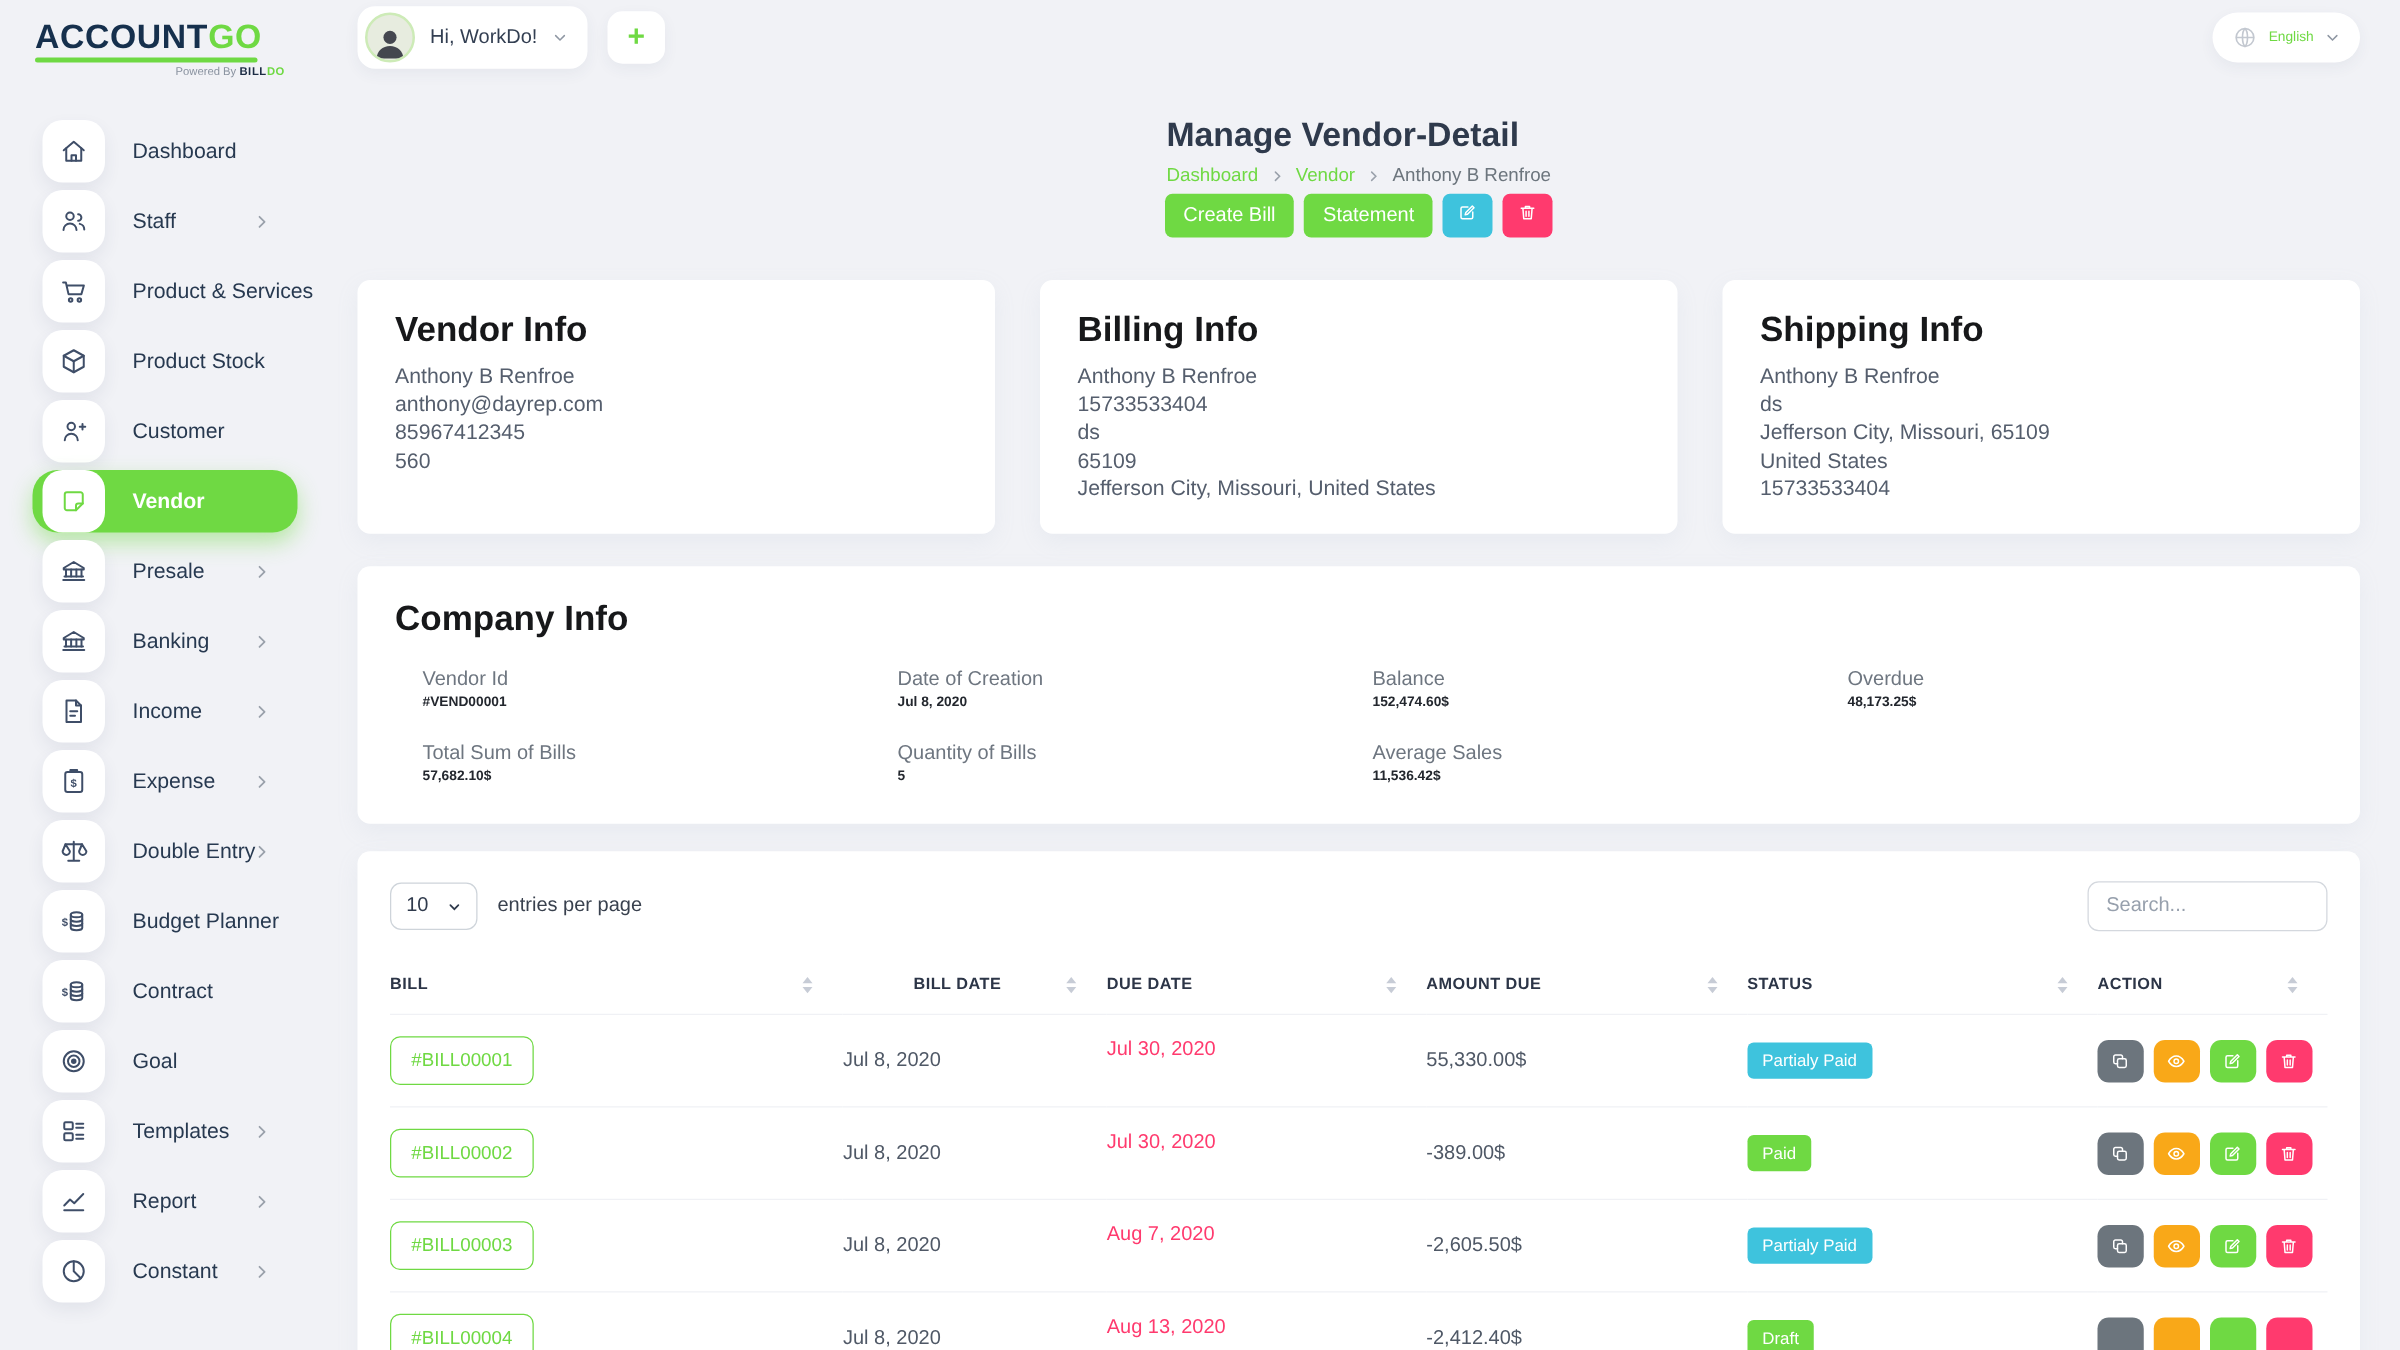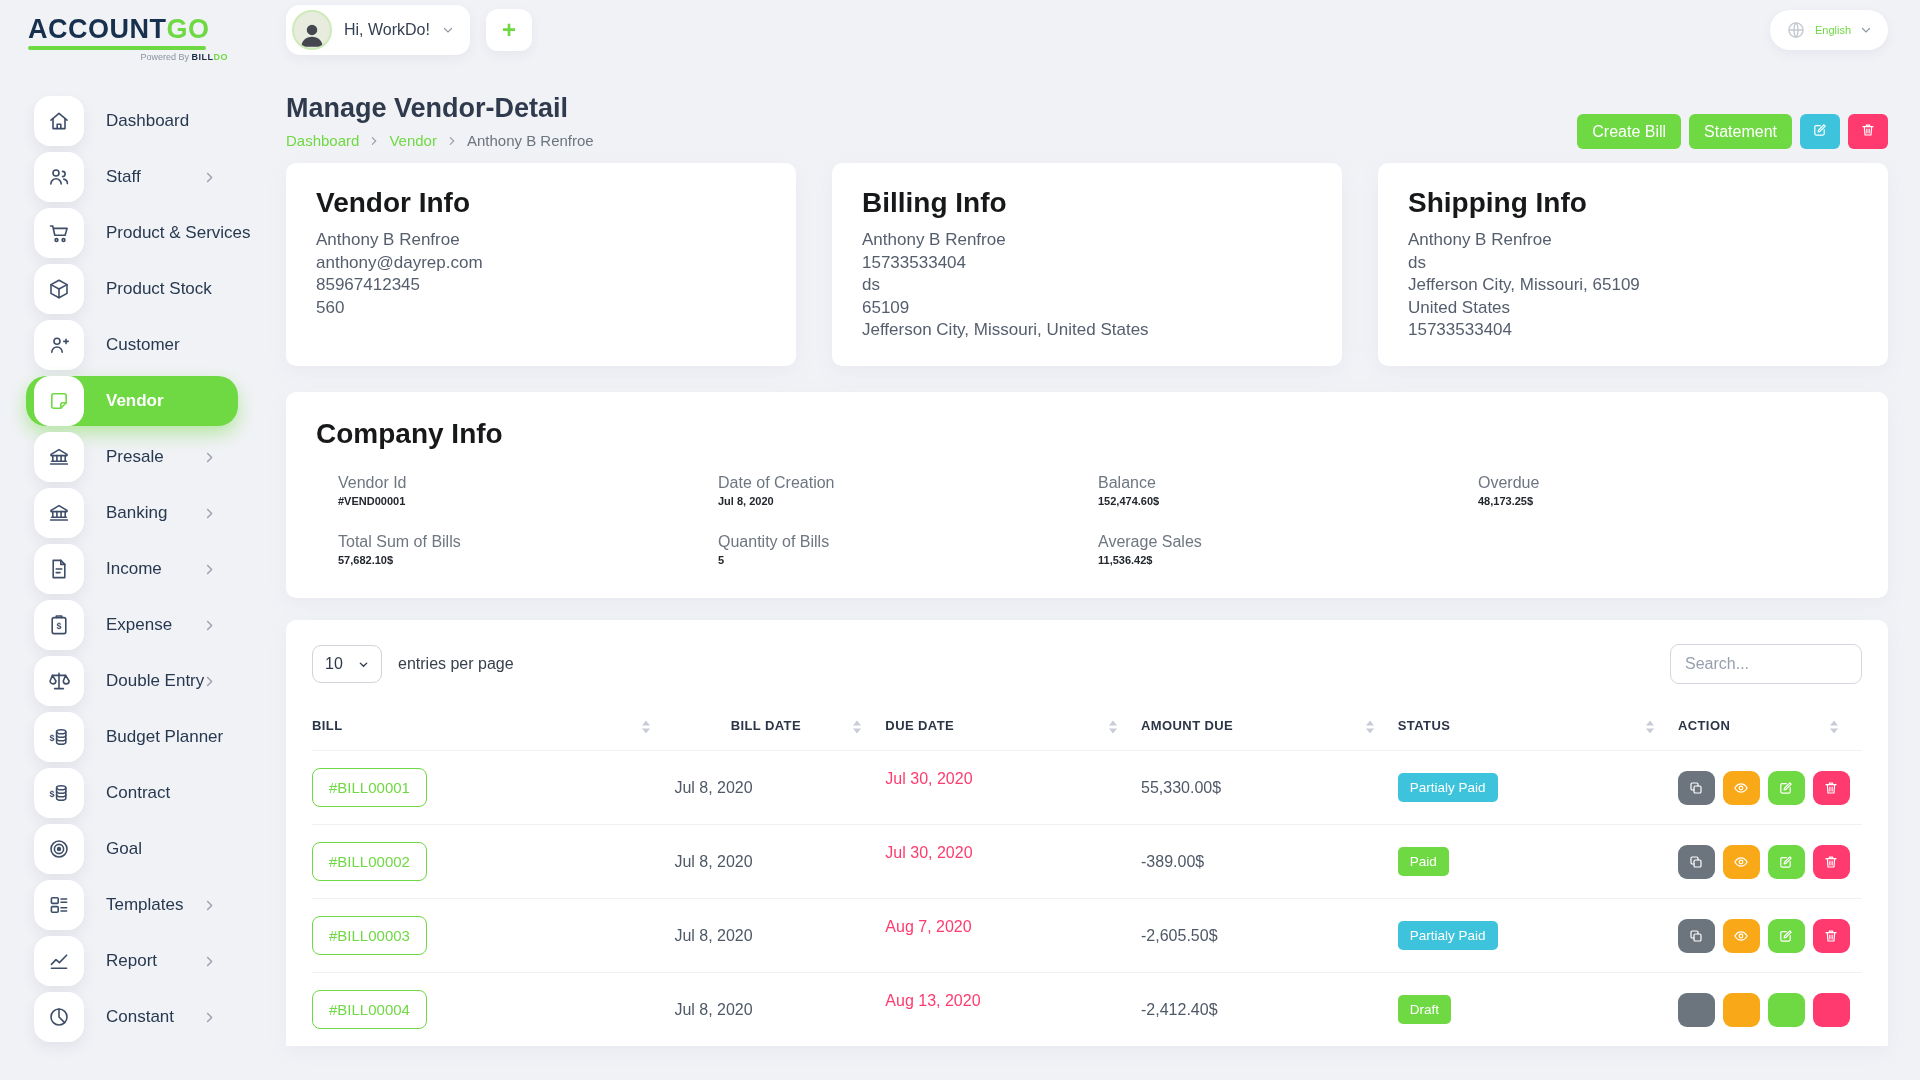--- a/index.html
+++ b/index.html
@@ -42,36 +42,36 @@
   .avatar svg { width:30px; height:30px; }
   .user-pill .greet { font-size:16px; color:#333f52; }
   .caret { color:#8f97a3; display:flex; }
   .caret svg { width:12px; height:12px; }
   .add-btn { width:46px; height:42px; background:#fff; border:none; border-radius:12px; box-shadow:0 4px 12px rgba(52,67,98,.06); color:#6fd943; font-size:24px; font-weight:700; cursor:pointer; line-height:1; }
   .lang-pill { display:flex; align-items:center; gap:9px; background:#fff; border-radius:22px; padding:10px 16px; box-shadow:0 4px 12px rgba(52,67,98,.06); cursor:pointer; }
   .lang-pill .globe { color:#c3c8d0; display:flex; }
   .lang-pill .globe svg { width:20px; height:20px; }
   .lang-pill .lang-label { font-size:11px; color:#6fd943; }
   
-  .title-row { display:flex; align-items:flex-end; justify-content:space-between; margin-top:38px; }
+  .title-row { display:flex; align-items:center; justify-content:space-between; margin-top:38px;flex-direction:column; }
   .page-title { font-size:27px; font-weight:700; color:#2f3a4c; }
   .breadcrumb { display:flex; align-items:center; gap:10px; margin-top:8px; font-size:15px; }
   .breadcrumb a { color:#6fd943; text-decoration:none; cursor:pointer; }
   .breadcrumb .bc-sep { color:#9aa1ab; display:flex; }
   .breadcrumb .bc-sep svg { width:10px; height:10px; }
   .breadcrumb .bc-current { color:#6c757d; }
   .title-actions { display:flex; gap:8px; margin-top:6px; }
   .btn { border:none; border-radius:6px; color:#fff; font-size:16px; font-family:inherit; cursor:pointer; }
   .btn-green { background:#6fd943; padding:8px 15px; }
   .btn-sq { width:40px; height:35px; display:inline-flex; align-items:center; justify-content:center; }
   .btn-sq svg { width:16px; height:16px; }
   .btn-teal { background:#3ec3dd; }
   .btn-pink { background:#ff3a6e; }
   
-  .cards-row { display:flex; gap:36px; margin-top:14px; }
+  .cards-row { display:flex; gap:36px; margin-top:34px; }
   .card { background:#fff; border-radius:10px; box-shadow:0 6px 18px rgba(160,174,192,.10); }
   .info-card { flex:1; padding:24px 30px 24px; min-height:196px; }
   .card-title { font-size:28px; font-weight:700; color:#17181a; }
   .info-lines { margin-top:10px; }
   .info-line { font-size:17px; color:#555e6d; line-height:1.33; }
   
   .company-card { margin-top:26px; padding:26px 30px 32px; }
   .company-grid { margin-top:24px; padding-left:22px; display:grid; grid-template-columns:repeat(4,1fr); row-gap:26px; }
   .field-label { font-size:16px; color:#6e7680; }
   .field-value { font-size:11px; font-weight:700; color:#23272e; margin-top:3px; }

